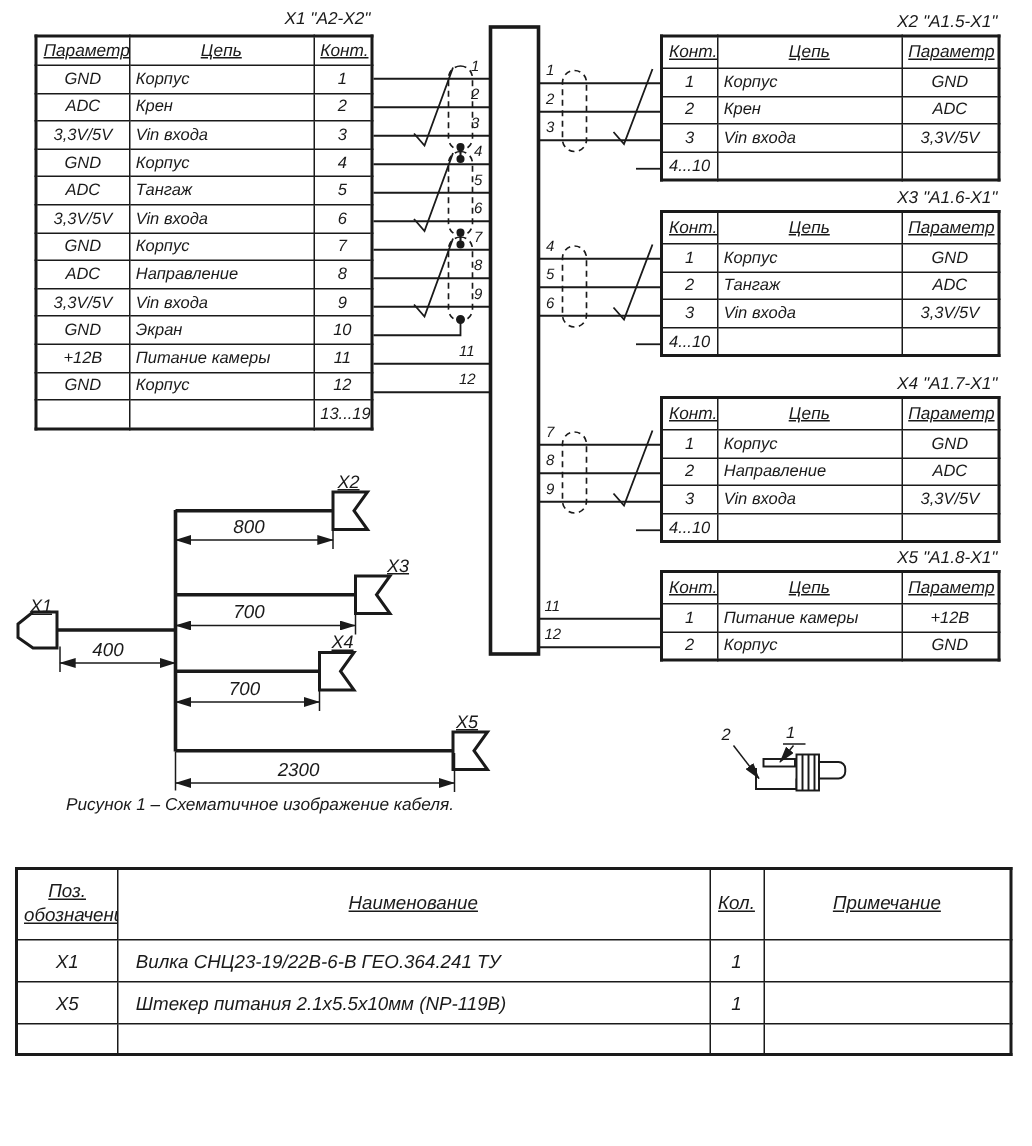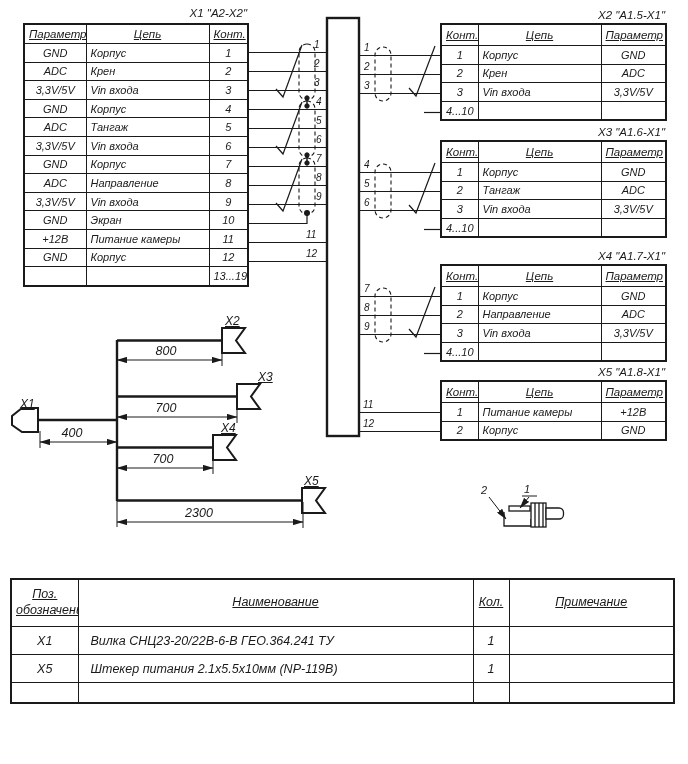--- a/index.html
+++ b/index.html
@@ -418,40 +418,41 @@
 
   <span class="dim" style="left:42px;top:426px;width:60px">400</span>
   <span class="dim" style="left:136px;top:344px;width:60px">800</span>
   <span class="dim" style="left:136px;top:401px;width:60px">700</span>
   <span class="dim" style="left:133px;top:452px;width:60px">700</span>
   <span class="dim" style="left:164px;top:506px;width:70px">2300</span>
 
   <span class="f2l" style="left:524px;top:483px">1</span>
   <span class="f2l" style="left:481px;top:484px">2</span>
 
+  <div class="cap" style="left:44px;top:531px">Рисунок 1 – Схематичное изображение кабеля.</div>
 
   <table class="dtable pt" style="left:10px;top:578px;width:663px">
     <colgroup>
         <col style="width:67px">
         <col style="width:395px">
         <col style="width:36px">
         <col style="width:165px">
       </colgroup>
     <thead>
         <tr>
       <th><span>Поз.</span><br><span>обозначение</span></th>
       <th>Наименование</th>
       <th>Кол.</th>
       <th>Примечание</th>
     </tr>
       </thead>
     <tbody>
         <tr>
           <td>X1</td>
-          <td>Вилка СНЦ23-20/22В-6-В ГЕО.364.241 ТУ</td>
+          <td>Вилка СНЦ23-19/22В-6-В ГЕО.364.241 ТУ</td>
           <td>1</td>
           <td></td>
         </tr>
         <tr>
           <td>X5</td>
           <td>Штекер питания 2.1x5.5x10мм (NP-119B)</td>
           <td>1</td>
           <td></td>
         </tr>
         <tr>

